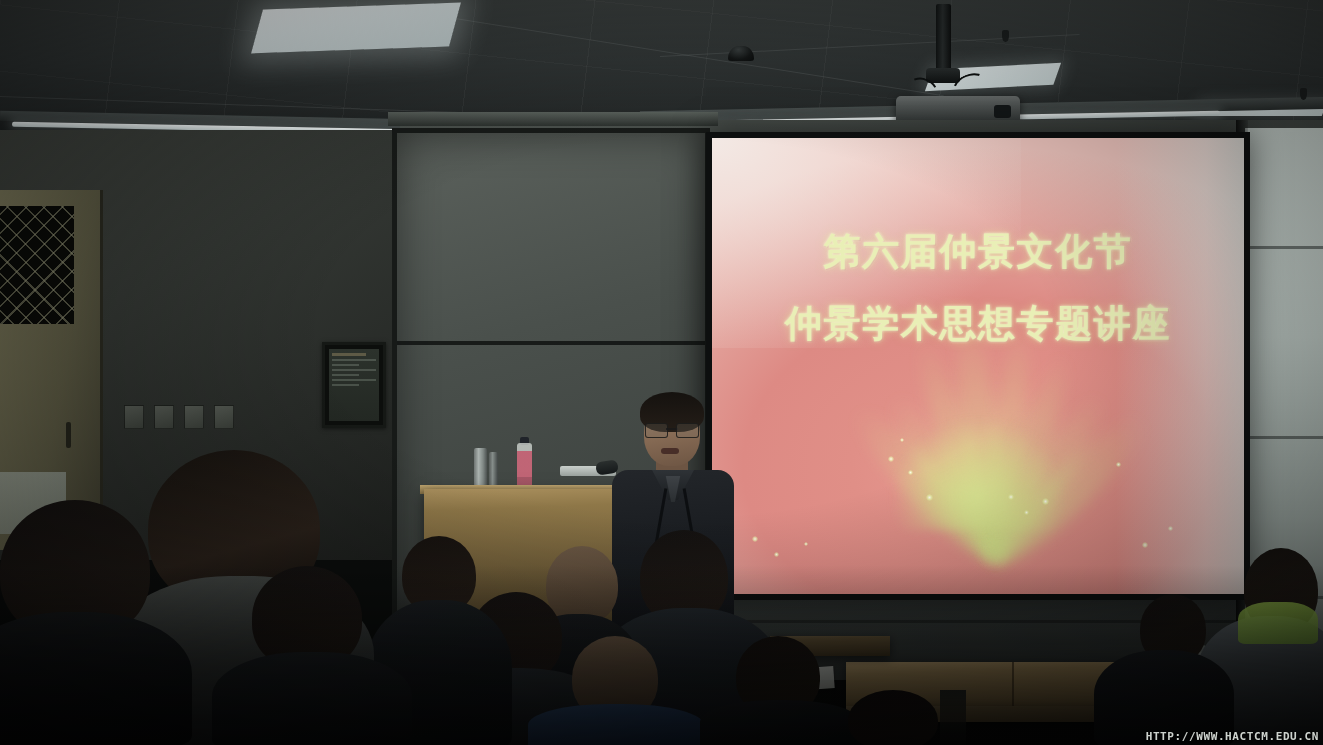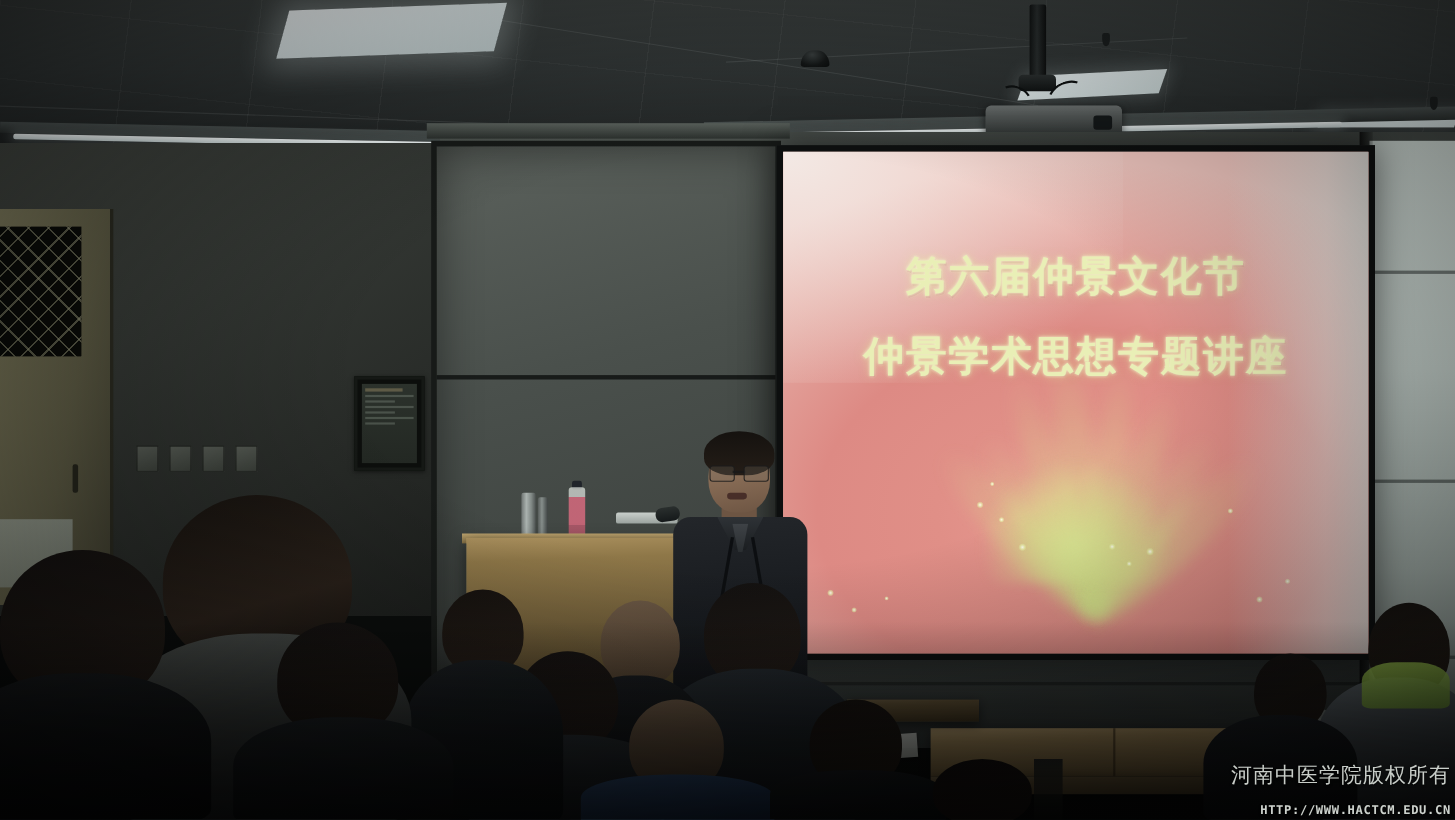--- a/index.html
+++ b/index.html
@@ -609,17 +609,16 @@
 
   <div class="aud" style="left:736px;top:636px;width:84px;height:80px;background:linear-gradient(170deg,#15120f,#231c16);"></div>
   <div class="shoulder" style="left:700px;top:700px;width:160px;height:48px;background:linear-gradient(170deg,#1d2124,#0e1113);"></div>
 
   <div class="aud" style="left:848px;top:690px;width:90px;height:60px;background:linear-gradient(170deg,#141110,#231b15);"></div>
 
   <div class="foreground-dark"></div>
   <div class="vignette"></div>
 
   <div class="watermark">
-    <div class="wm-cn">河南中医学院版权所有</div>
     <div class="wm-url">HTTP://WWW.HACTCM.EDU.CN</div>
   </div>
 
 </div>
 
 </body></html>

